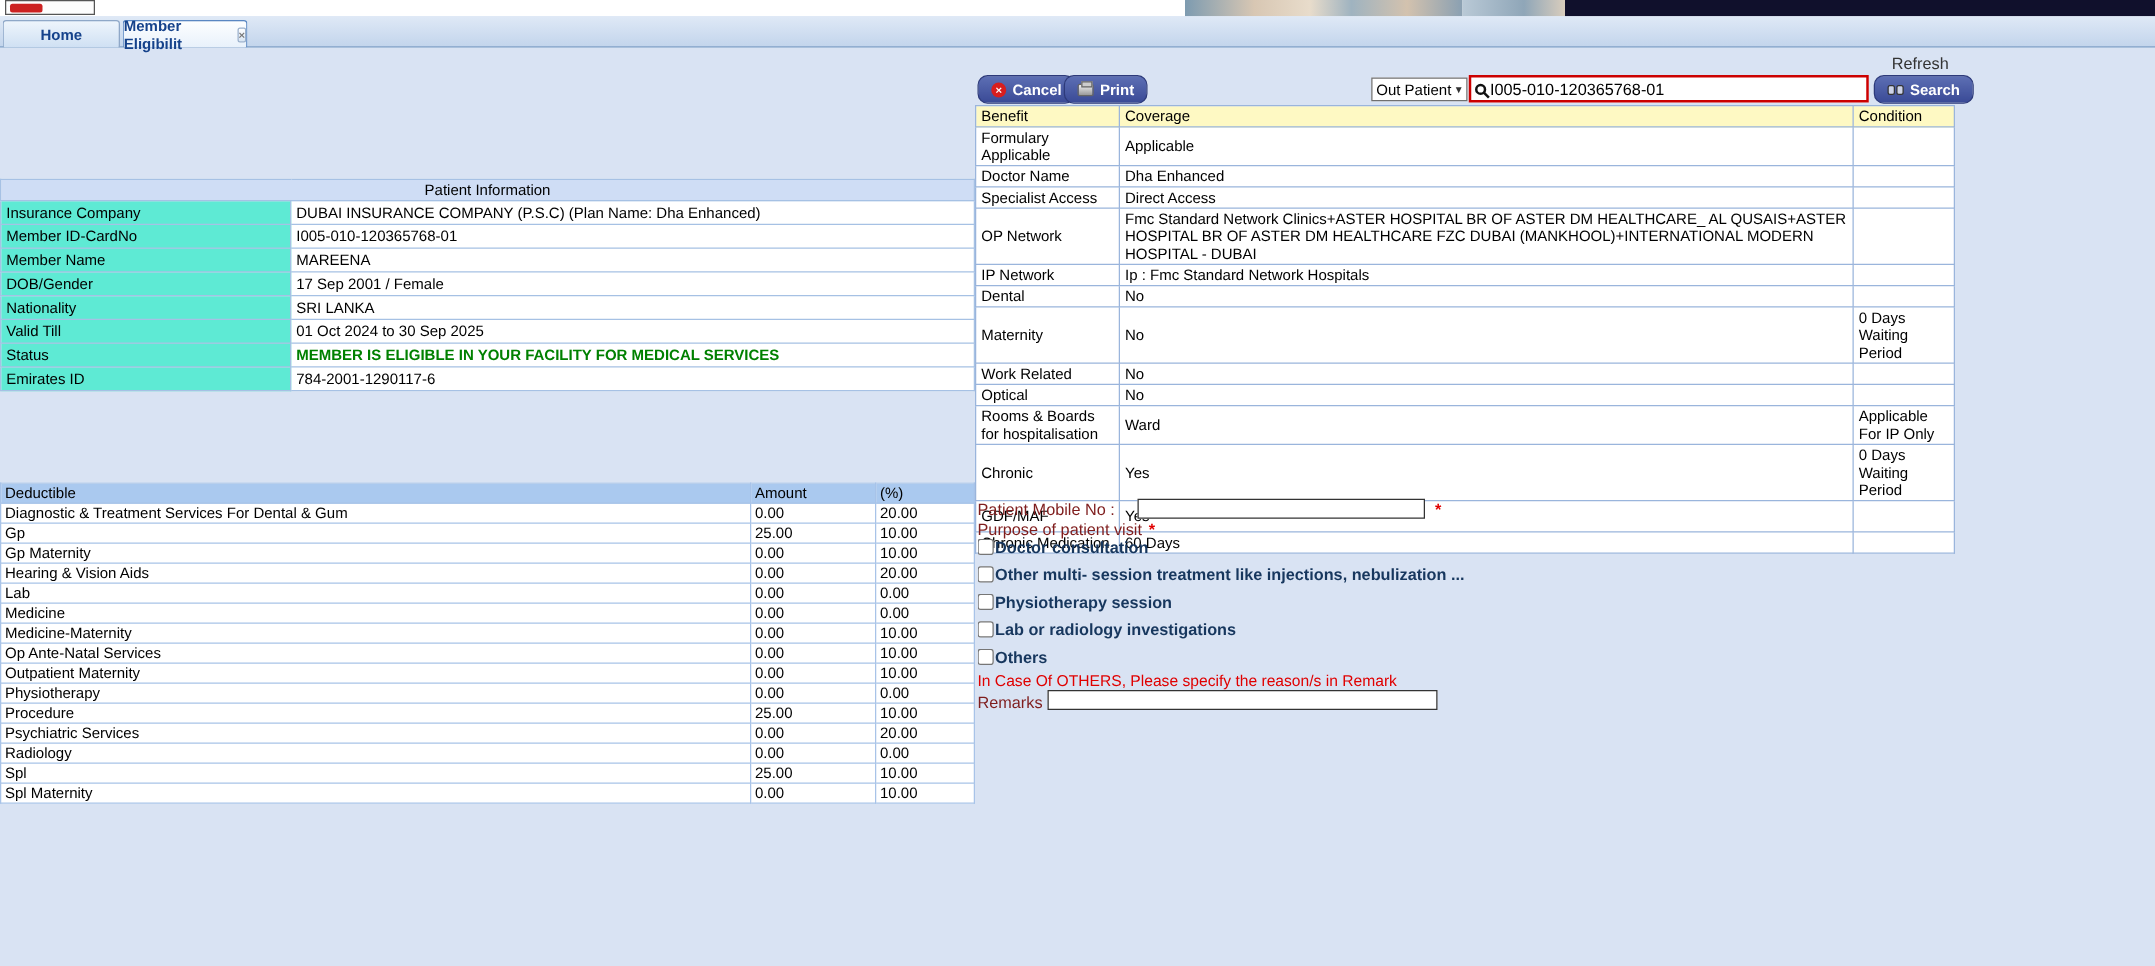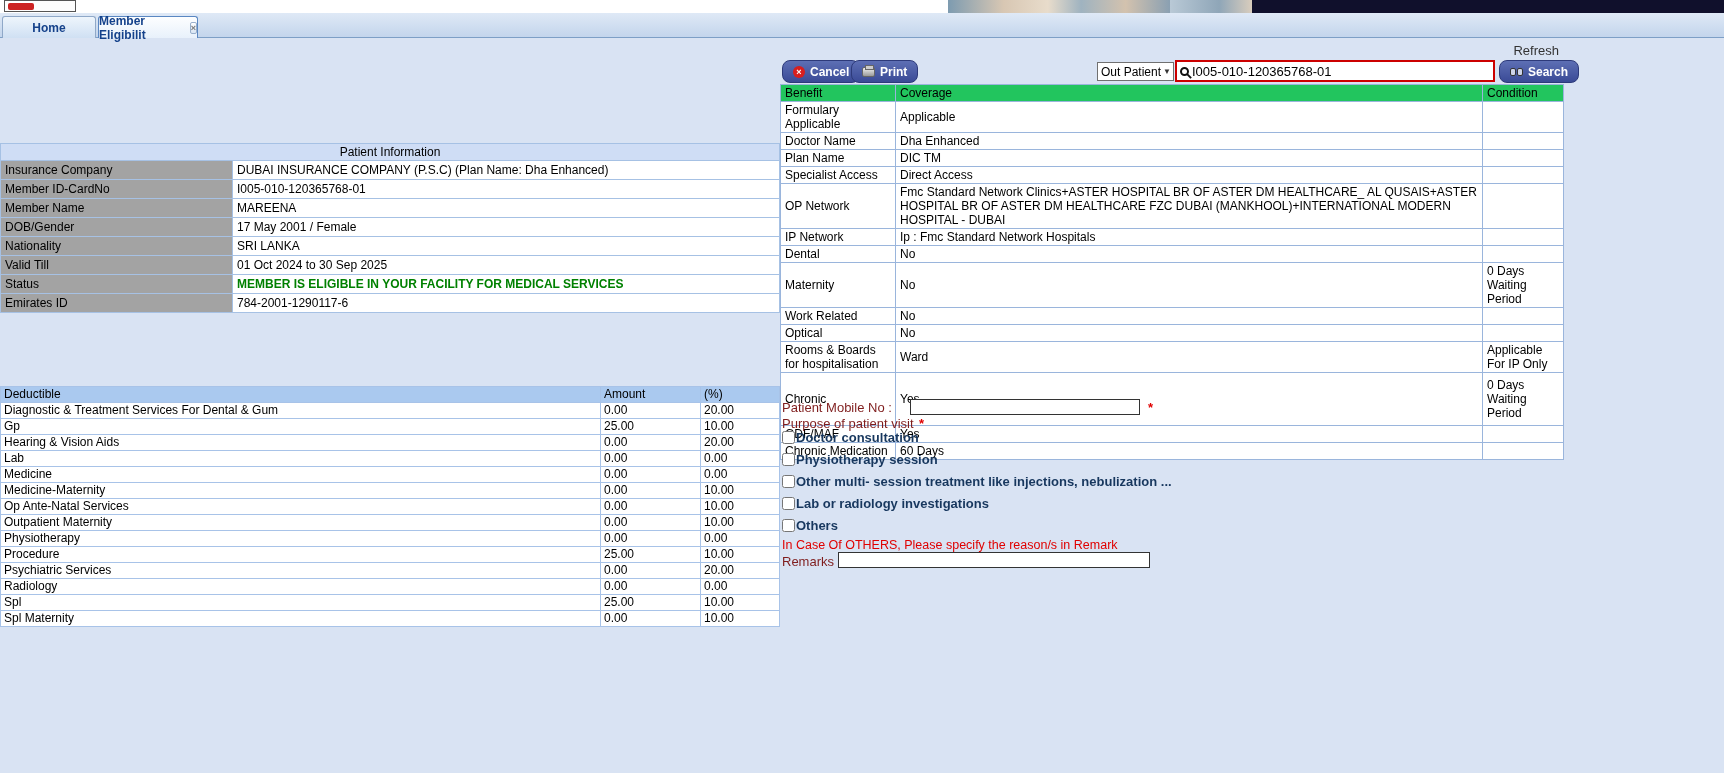--- a/index.html
+++ b/index.html
@@ -60,28 +60,28 @@
     transform:rotate(45deg); right:-5px; bottom:-3px; }
   .searchbox input { border:none; outline:none; flex:1; font-size:13px; color:#000; font-family:inherit; }
 
   
   table { border-collapse:collapse; background:#fff; font-size:12px; color:#000; }
   td, th { border:1px solid #9ab5dc; padding:1px 4px; line-height:14px; text-align:left;
     font-weight:normal; vertical-align:middle; word-wrap:break-word; }
 
   
   .benefit-table { position:absolute; left:780px; top:84px; width:783px; table-layout:fixed; }
-  .benefit-table th { background:#22c55e; height:16px; }
+  .benefit-table th { background:#fef9c3; height:16px; }
   .benefit-table tbody tr:nth-child(12) td { padding-top:5px; padding-bottom:5px; }
 
   
   .pi-table { position:absolute; left:0; top:143px; width:779px; table-layout:fixed; border-color:#a6c1e4; }
   .pi-table td, .pi-table th { border-color:#a6c1e4; }
   .pi-title { background:#cfddf5; text-align:center; height:15px;margin-left:36px; }
-  .pi-label { background:#a3a3a3; }
+  .pi-label { background:#5eead4; }
   .pi-table td { height:19px; }
   .status-green { color:#008000; font-weight:bold; }
 
   
   .ded-table { position:absolute; left:0; top:386px; width:779px; table-layout:fixed; }
   .ded-table td, .ded-table th { border-color:#a8c3e8; padding:0 3px; height:15px; line-height:15px; }
   .ded-table th { background:#aac9ef; height:16px; }
 
   
   .visit-form { position:absolute; left:782px; top:398px; width:780px; height:180px; }
@@ -167,25 +167,20 @@
         <td>Formulary Applicable</td>
         <td>Applicable</td>
         <td></td>
       </tr>
       <tr>
         <td>Doctor Name</td>
         <td>Dha Enhanced</td>
         <td></td>
       </tr>
       <tr>
-        <td>Plan Name</td>
-        <td>DIC TM</td>
-        <td></td>
-      </tr>
-      <tr>
         <td>Specialist Access</td>
         <td>Direct Access</td>
         <td></td>
       </tr>
       <tr>
         <td>OP Network</td>
         <td>Fmc Standard Network Clinics+ASTER HOSPITAL BR OF ASTER DM HEALTHCARE_ AL QUSAIS+ASTER HOSPITAL BR OF ASTER DM HEALTHCARE FZC DUBAI (MANKHOOL)+INTERNATIONAL MODERN HOSPITAL - DUBAI</td>
         <td></td>
       </tr>
       <tr>
@@ -254,21 +249,21 @@
       <tr>
         <td class="pi-label">Member ID-CardNo</td>
         <td>I005-010-120365768-01</td>
       </tr>
       <tr>
         <td class="pi-label">Member Name</td>
         <td>MAREENA</td>
       </tr>
       <tr>
         <td class="pi-label">DOB/Gender</td>
-        <td>17 May 2001 / Female</td>
+        <td>17 Sep 2001 / Female</td>
       </tr>
       <tr>
         <td class="pi-label">Nationality</td>
         <td>SRI LANKA</td>
       </tr>
       <tr>
         <td class="pi-label">Valid Till</td>
         <td>01 Oct 2024 to 30 Sep 2025</td>
       </tr>
       <tr>
@@ -300,20 +295,25 @@
         <td>Diagnostic &amp; Treatment Services For Dental &amp; Gum</td>
         <td>0.00</td>
         <td>20.00</td>
       </tr>
       <tr>
         <td>Gp</td>
         <td>25.00</td>
         <td>10.00</td>
       </tr>
       <tr>
+        <td>Gp Maternity</td>
+        <td>0.00</td>
+        <td>10.00</td>
+      </tr>
+      <tr>
         <td>Hearing &amp; Vision Aids</td>
         <td>0.00</td>
         <td>20.00</td>
       </tr>
       <tr>
         <td>Lab</td>
         <td>0.00</td>
         <td>0.00</td>
       </tr>
       <tr>
@@ -377,25 +377,25 @@
   <span class="f-label lbl-purpose">Purpose of patient visit</span>
   <span class="req-star star-purpose">*</span>
 
   <div class="cb-list" id="purpose-checkboxes">
       <label class="cb-row">
         <input type="checkbox" style="">
         <span>Doctor consultation</span>
       </label>
       <label class="cb-row">
         <input type="checkbox" style="">
-        <span>Physiotherapy session</span>
+        <span>Other multi- session treatment like injections, nebulization ...</span>
       </label>
       <label class="cb-row">
         <input type="checkbox" style="">
-        <span>Other multi- session treatment like injections, nebulization ...</span>
+        <span>Physiotherapy session</span>
       </label>
       <label class="cb-row">
         <input type="checkbox" style="">
         <span>Lab or radiology investigations</span>
       </label>
       <label class="cb-row">
         <input type="checkbox" style="">
         <span>Others</span>
       </label>
     </div>

